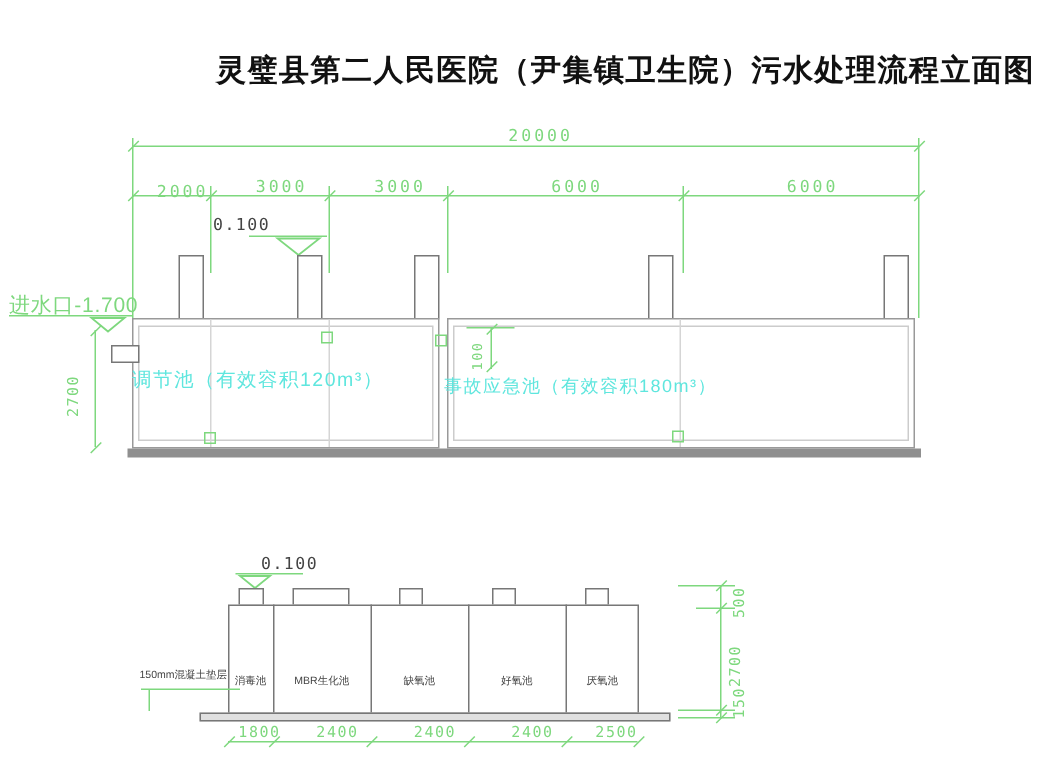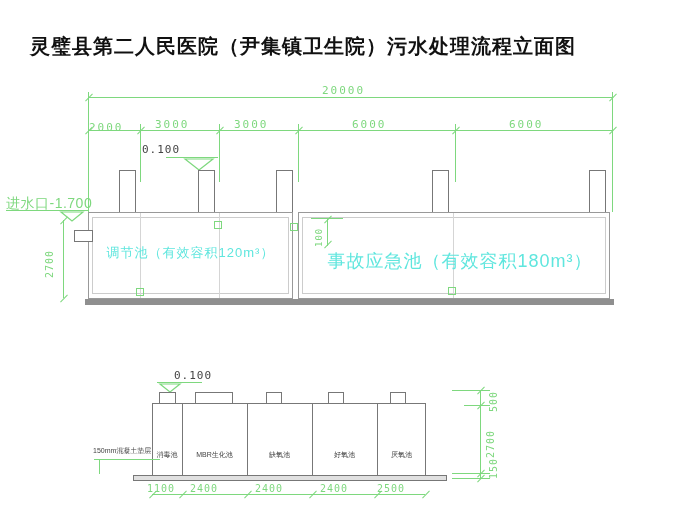--- a/index.html
+++ b/index.html
@@ -5,49 +5,49 @@
   :root{
     --green:#7ed87e;
     --cyan:#5fe6de;
   }
   html,body{margin:0;padding:0;background:#fff;}
   .canvas{
     position:relative;width:695px;height:519px;background:#fff;overflow:hidden;
     font-family:"Liberation Sans",sans-serif;
   }
   .title{
-    position:absolute;left:30px;top:33px;width:660px;text-align:left;
+    position:absolute;left:30px;top:33px;width:660px;text-align:right;
     font-family:"Liberation Serif",serif;font-weight:bold;font-size:20px;color:#111;
     letter-spacing:1px;white-space:nowrap;
   }
   
   .hl{position:absolute;height:1px;background:var(--green);}
   .vl{position:absolute;width:1px;background:var(--green);}
   .tick{position:absolute;width:10px;height:1px;background:var(--green);transform:rotate(-45deg);}
   .dimtext{
     position:absolute;font-family:"DejaVu Sans Mono",monospace;font-size:11px;
-    color:var(--green);letter-spacing:2px;text-align:left;white-space:nowrap;line-height:11px;
+    color:var(--green);letter-spacing:2px;text-align:right;white-space:nowrap;line-height:11px;
   }
   .vtext{
     position:absolute;font-family:"DejaVu Sans Mono",monospace;font-size:10px;
     color:var(--green);letter-spacing:1px;writing-mode:vertical-rl;transform:rotate(180deg);
     text-align:center;line-height:11px;white-space:nowrap;
   }
   
   .rect{position:absolute;border:1px solid #777;background:#fff;box-sizing:border-box;}
   .irect{position:absolute;border:1px solid #ccc;box-sizing:border-box;background:transparent;}
   .fdiv{position:absolute;width:1px;background:#d5d5d5;}
   .vdiv{position:absolute;width:1px;background:#777;}
   .bar{position:absolute;background:#8f8f8f;}
   .slab{position:absolute;background:#e0e0e0;border:1px solid #777;box-sizing:border-box;}
   .gsq{position:absolute;width:8px;height:8px;border:1px solid var(--green);box-sizing:border-box;background:transparent;}
   .marker-text{position:absolute;font-family:"DejaVu Sans Mono",monospace;font-size:11px;color:#444;letter-spacing:1px;line-height:11px;white-space:nowrap;}
   .cyan-label{
     position:absolute;color:var(--cyan);font-family:"Liberation Sans",sans-serif;
-    text-align:center;white-space:nowrap;letter-spacing:1px;
+    text-align:left;white-space:nowrap;letter-spacing:1px;
   }
   .small-label{position:absolute;color:#444;font-size:7px;text-align:center;white-space:nowrap;line-height:8px;}
   .note-text{position:absolute;color:#444;font-size:7px;white-space:nowrap;line-height:8px;}
   .inlet-text{position:absolute;color:var(--green);font-size:14px;white-space:nowrap;line-height:10px;letter-spacing:0.5px;}
   svg{position:absolute;overflow:visible;}
 </style>
 </head>
 <body>
 
 <div class="canvas">
@@ -101,21 +101,21 @@
     <div class="fdiv" style="left:219px;top:213px;height:85px"></div>
     <div class="fdiv" style="left:453px;top:213px;height:85px"></div>
     <div class="bar" style="left:85px;top:299px;width:529px;height:6px"></div>
 
     <div class="gsq" style="left:214px;top:221px"></div>
     <div class="gsq" style="left:290px;top:223px"></div>
     <div class="gsq" style="left:136px;top:288px"></div>
     <div class="gsq" style="left:448px;top:287px"></div>
 
     <div class="cyan-label" style="left:88px;top:244px;width:205px;font-size:13px">调节池（有效容积120m³）</div>
-    <div class="cyan-label" style="left:310px;top:249px;width:300px;font-size:18px">事故应急池（有效容积180m³）</div>
+    <div class="cyan-label" style="left:296px;top:249px;width:300px;font-size:12px">事故应急池（有效容积180m³）</div>
 
     <div class="inlet-text" style="left:6px;top:198px">进水口-1.700</div>
     <div class="hl" style="left:6px;top:210px;width:82px"></div>
     <svg style="left:60px;top:211px" width="24" height="11">
       <polygon points="1,1 23,1 12,10" fill="none" stroke="#7ed87e" stroke-width="1.2"></polygon>
     </svg>
     <div class="rect" style="left:74px;top:230px;width:19px;height:12px"></div>
 
     <div class="vl" style="left:63px;top:220px;height:78px"></div>
     <div class="tick" style="left:59px;top:220px"></div>
@@ -160,21 +160,21 @@
     <div class="hl" style="left:94px;top:459px;width:66px"></div>
     <div class="vl" style="left:99px;top:460px;height:14px"></div>
 
     <div class="hl" style="left:152px;top:494px;width:273px"></div>
     <div class="tick" style="left:148px;top:494px"></div>
     <div class="tick" style="left:178px;top:494px"></div>
     <div class="tick" style="left:243px;top:494px"></div>
     <div class="tick" style="left:308px;top:494px"></div>
     <div class="tick" style="left:373px;top:494px"></div>
     <div class="tick" style="left:421px;top:494px"></div>
-    <div class="dimtext" style="left:147px;top:483px;width:40px;font-size:10px;letter-spacing:1px">1100</div>
+    <div class="dimtext" style="left:147px;top:483px;width:40px;font-size:10px;letter-spacing:1px">1800</div>
     <div class="dimtext" style="left:190px;top:483px;width:49px;font-size:10px;letter-spacing:1px">2400</div>
     <div class="dimtext" style="left:255px;top:483px;width:49px;font-size:10px;letter-spacing:1px">2400</div>
     <div class="dimtext" style="left:320px;top:483px;width:49px;font-size:10px;letter-spacing:1px">2400</div>
     <div class="dimtext" style="left:377px;top:483px;width:48px;font-size:10px;letter-spacing:1px">2500</div>
 
     <div class="vl" style="left:480px;top:390px;height:89px"></div>
     <div class="hl" style="left:452px;top:390px;width:38px"></div>
     <div class="hl" style="left:464px;top:405px;width:26px"></div>
     <div class="hl" style="left:452px;top:473px;width:38px"></div>
     <div class="hl" style="left:452px;top:478px;width:38px"></div>

